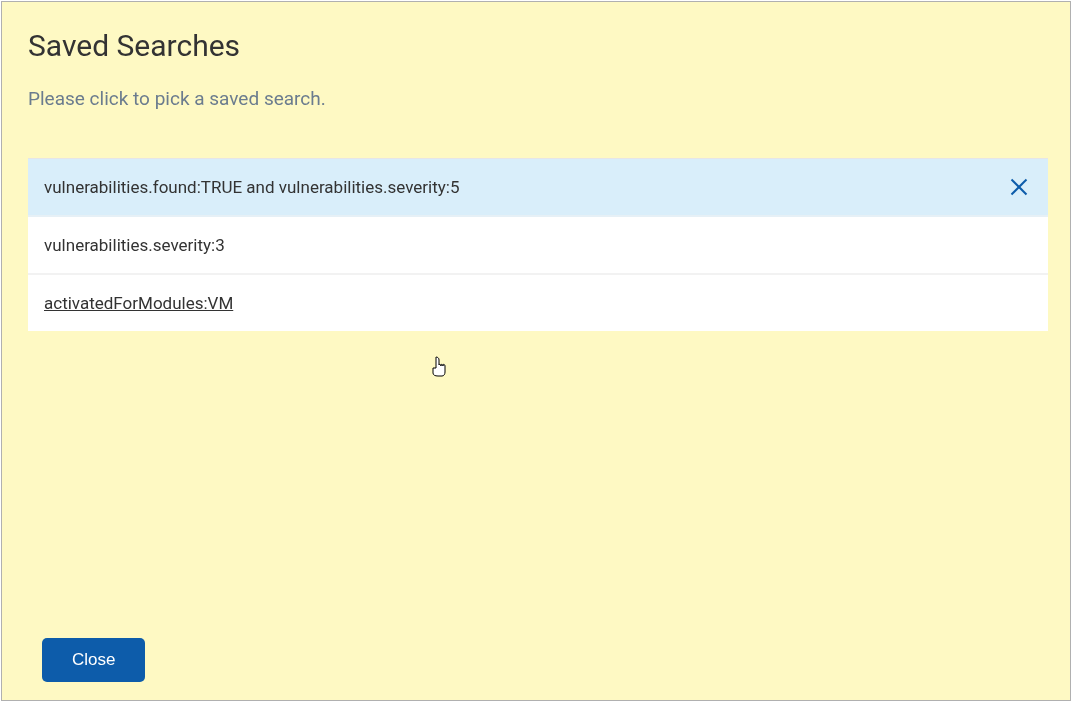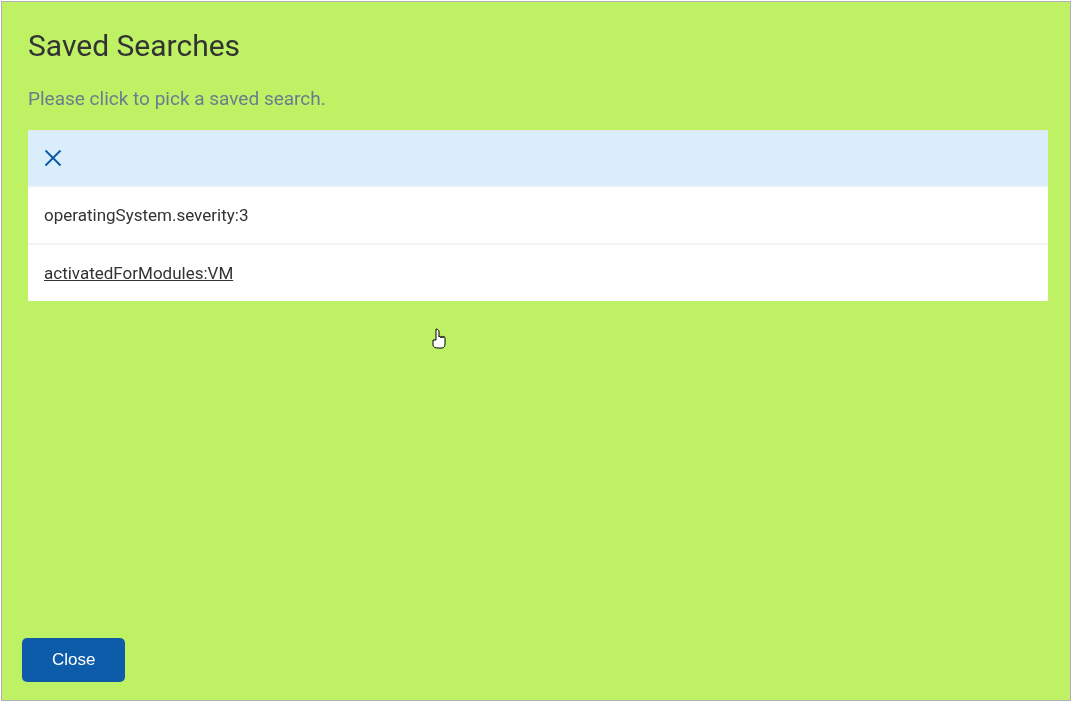--- a/index.html
+++ b/index.html
@@ -12,37 +12,37 @@
       background: #ffffff;
       width: 1072px;
       height: 702px;
       position: relative;
     }
     .dialog {
       border: 1px solid #b0b0b0;
       width: 1070px;
       height: 700px;
       margin: 1px;
-      background: #bef264;
+      background: #fef9c3;
       padding: 26px 22px 22px 26px;
       display: flex;
       flex-direction: column;
       position: relative;
     }
     .dialog-title {
       font-size: 30px;
       font-weight: 400;
       color: #333333;
       margin-bottom: 24px;
     }
     .instruction {
       font-size: 19px;
       font-weight: 400;
       color: #6b7c8e;
-      margin-bottom: 20px;
+      margin-bottom: 48px;
     }
     .search-list {
       display: flex;
       flex-direction: column;
     }
     .search-item {
       display: flex;
       align-items: center;
       justify-content: space-between;
       padding: 18px 16px;
@@ -79,21 +79,21 @@
       left: 402px;
       top: 196px;
       width: 18px;
       height: 22px;
       pointer-events: none;
       z-index: 10;
     }
     .footer {
       position: absolute;
       bottom: 18px;
-      left: 20px;
+      left: 40px;
     }
     .close-button {
       background: #0d5caa;
       color: #ffffff;
       border: none;
       border-radius: 5px;
       padding: 12px 30px;
       font-size: 17px;
       font-weight: 400;
       cursor: pointer;
@@ -102,32 +102,33 @@
 </head>
 <body>
 
 <div class="dialog">
   <h1 class="dialog-title">Saved Searches</h1>
   <p class="instruction">Please click to pick a saved search.</p>
 
   <div class="search-list">
 
     <div class="search-item hovered">
+      <span class="search-query">vulnerabilities.found:TRUE and vulnerabilities.severity:5</span>
       <svg class="close-icon" viewBox="0 0 18 18" fill="none">
         <line x1="1.5" y1="1.5" x2="16.5" y2="16.5"></line>
         <line x1="16.5" y1="1.5" x2="1.5" y2="16.5"></line>
       </svg>
       <svg class="cursor-pointer" viewBox="0 0 18 22">
         <path d="M6 2 L6 13 L3 13 L3 18 C3 20 5 21 8 21 L12 21 C14 21 15 19 15 17 L15 11 C15 9 13 9 13 10 L13 11 C13 9 11 9 11 10 L11 11 C11 9 9 9 9 10 L9 5 C9 2 6 2 6 2 Z" fill="#ffffff" stroke="#000000" stroke-width="1"></path>
       </svg>
     </div>
 
 
     <div class="search-item">
-      <span class="search-query">operatingSystem.severity:3</span>
+      <span class="search-query">vulnerabilities.severity:3</span>
 
     </div>
 
     <div class="search-item last">
       <span class="search-query">activatedForModules:VM</span>
 
     </div>
 
   </div>
 

